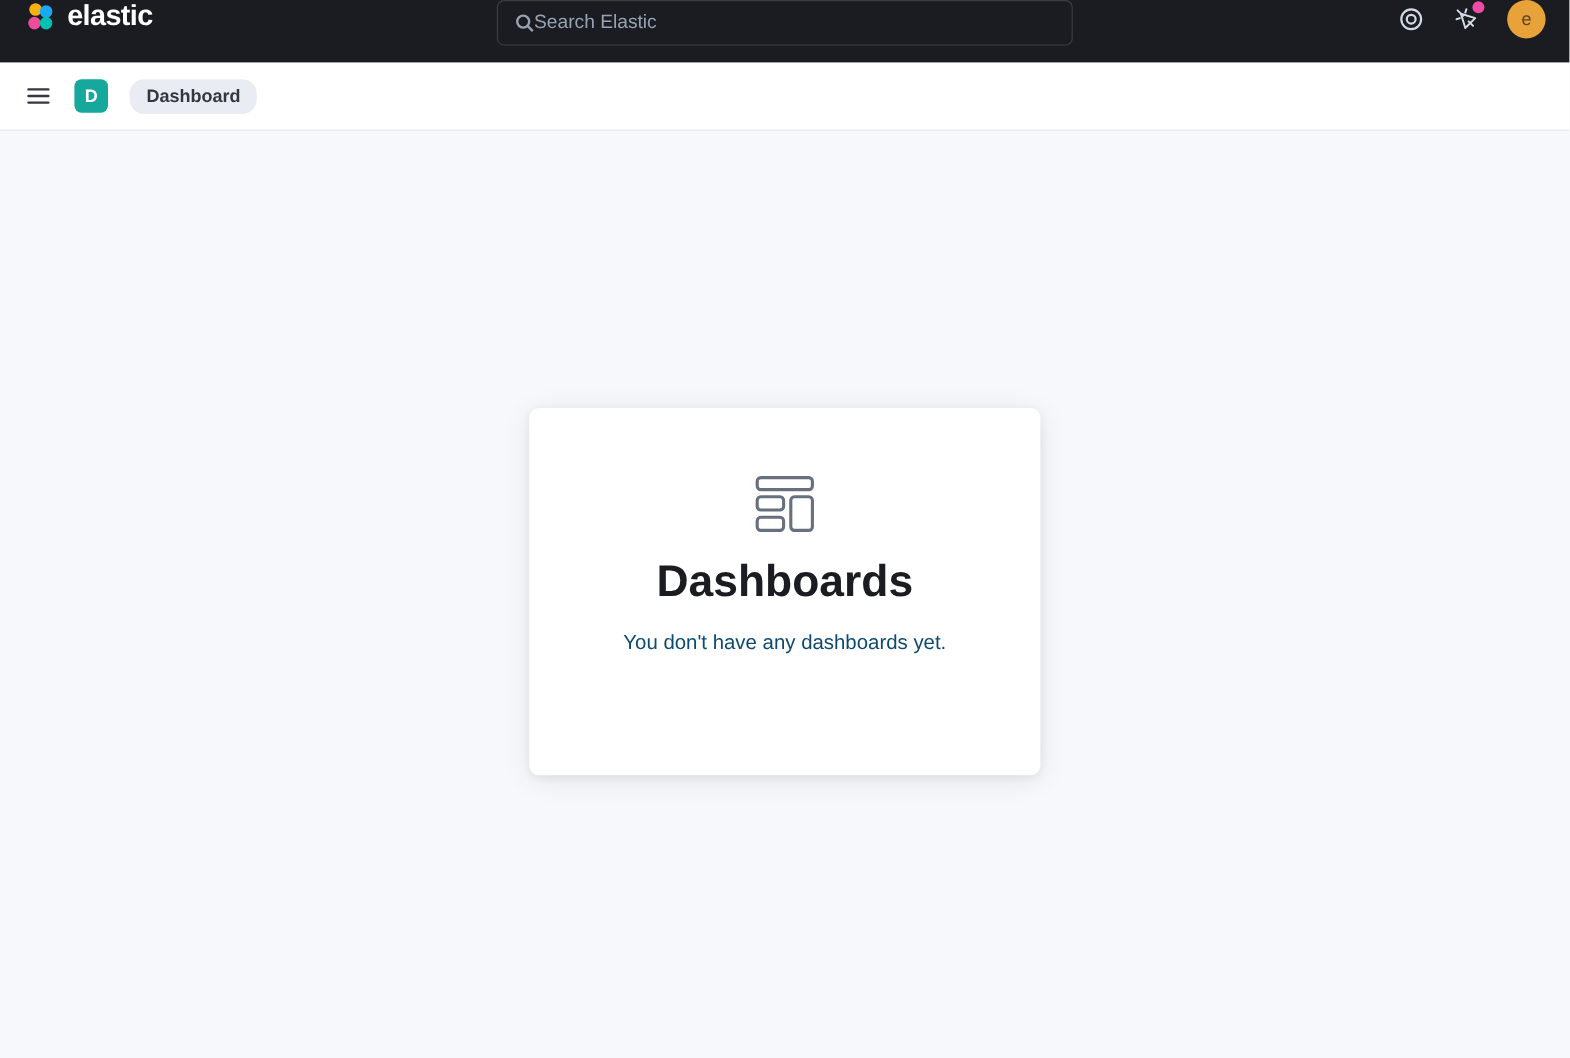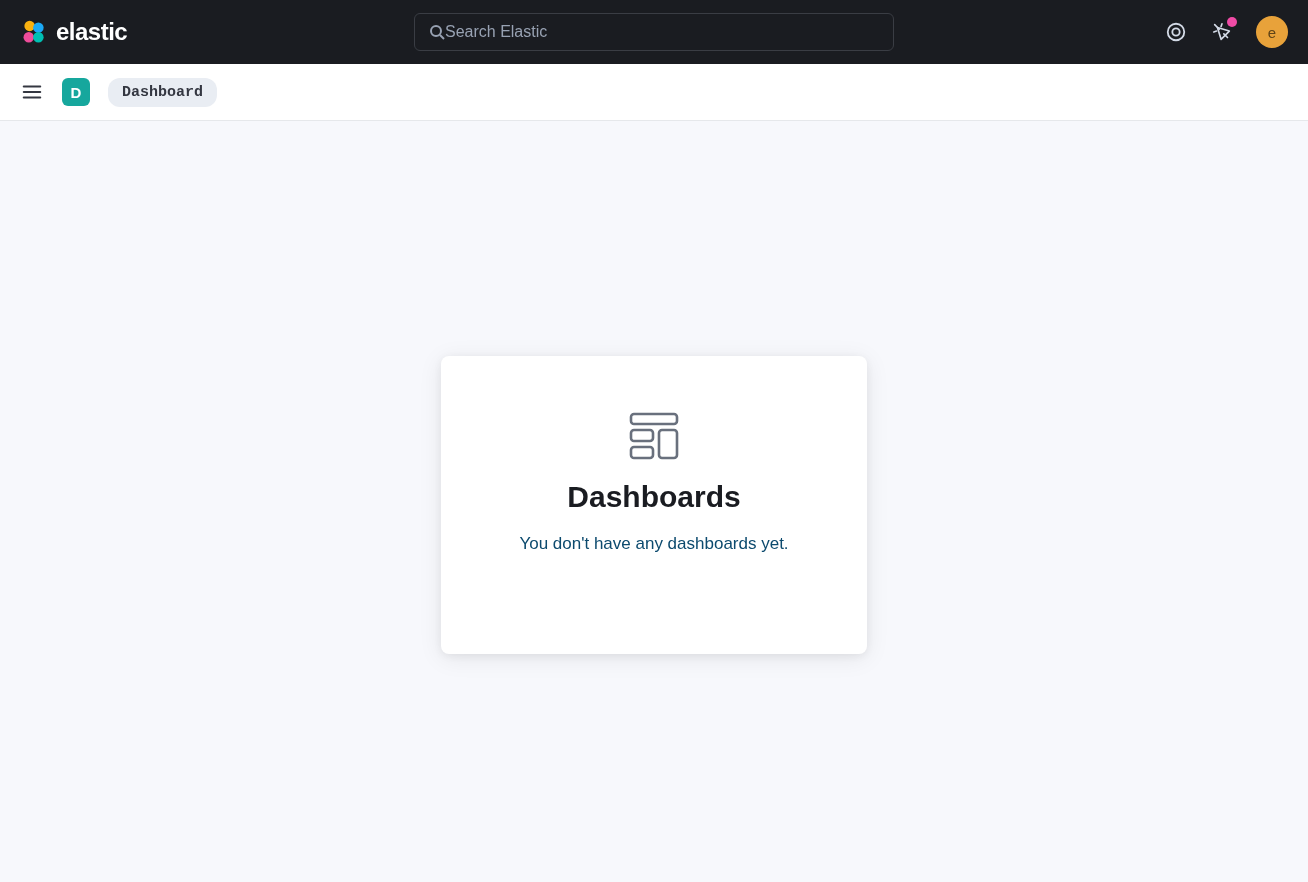--- a/index.html
+++ b/index.html
@@ -12,23 +12,23 @@
       font-family: -apple-system, BlinkMacSystemFont, "Segoe UI", Helvetica, Arial, sans-serif;
       background: #f7f8fc;
       width: 1308px;
       height: 882px;
       overflow: hidden;
     }
 
     
     .top-header {
       background: #1a1c21;
-      height: 64px;
-      display: flex;
-      align-items: center;
+      height: 52px;
+      display: flex;
+      align-items: flex-start;
       padding: 0 20px;
       position: relative;
     }
 
     .logo-container {
       display: flex;
       align-items: center;
       gap: 8px;
     }
 
@@ -152,21 +152,20 @@
     }
 
     .breadcrumb-item {
       background: #e9edf3;
       border-radius: 12px;
       padding: 6px 14px;
       font-size: 15px;
       font-weight: 600;
       color: #343741;
       cursor: pointer;
-      font-family: Liberation Mono, monospace;
     }
 
     
     .main-content {
       display: flex;
       align-items: center;
       justify-content: center;
       height: calc(882px - 58px - 57px);
     }
 
@@ -182,21 +181,21 @@
     }
 
     .empty-icon {
       width: 50px;
       height: 48px;
       margin-bottom: 20px;
       color: #69707d;
     }
 
     .empty-title {
-      font-size: 30px;
+      font-size: 37px;
       font-weight: 700;
       color: #1a1c21;
       margin-bottom: 20px;
     }
 
     .empty-subtitle {
       font-size: 17px;
       color: #0c4a6e;
       margin-bottom: 44px;
     }

